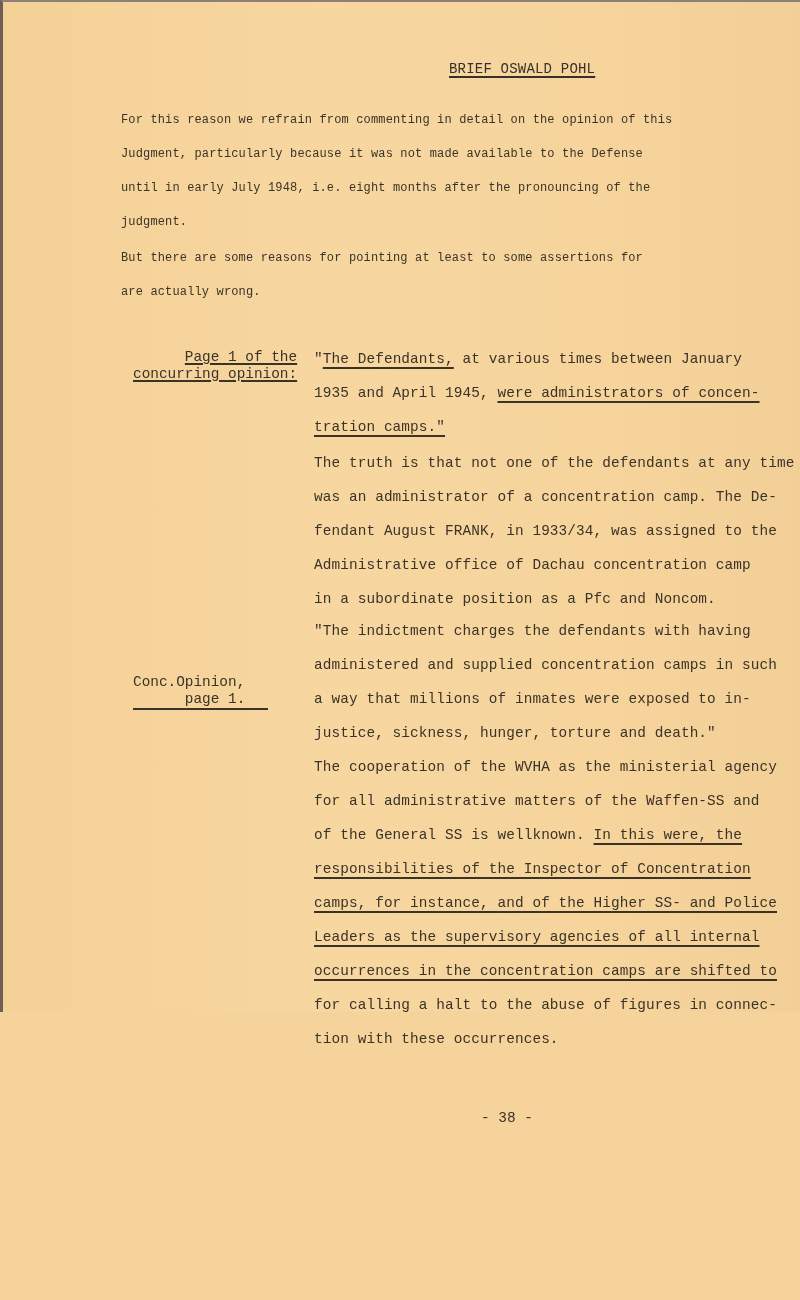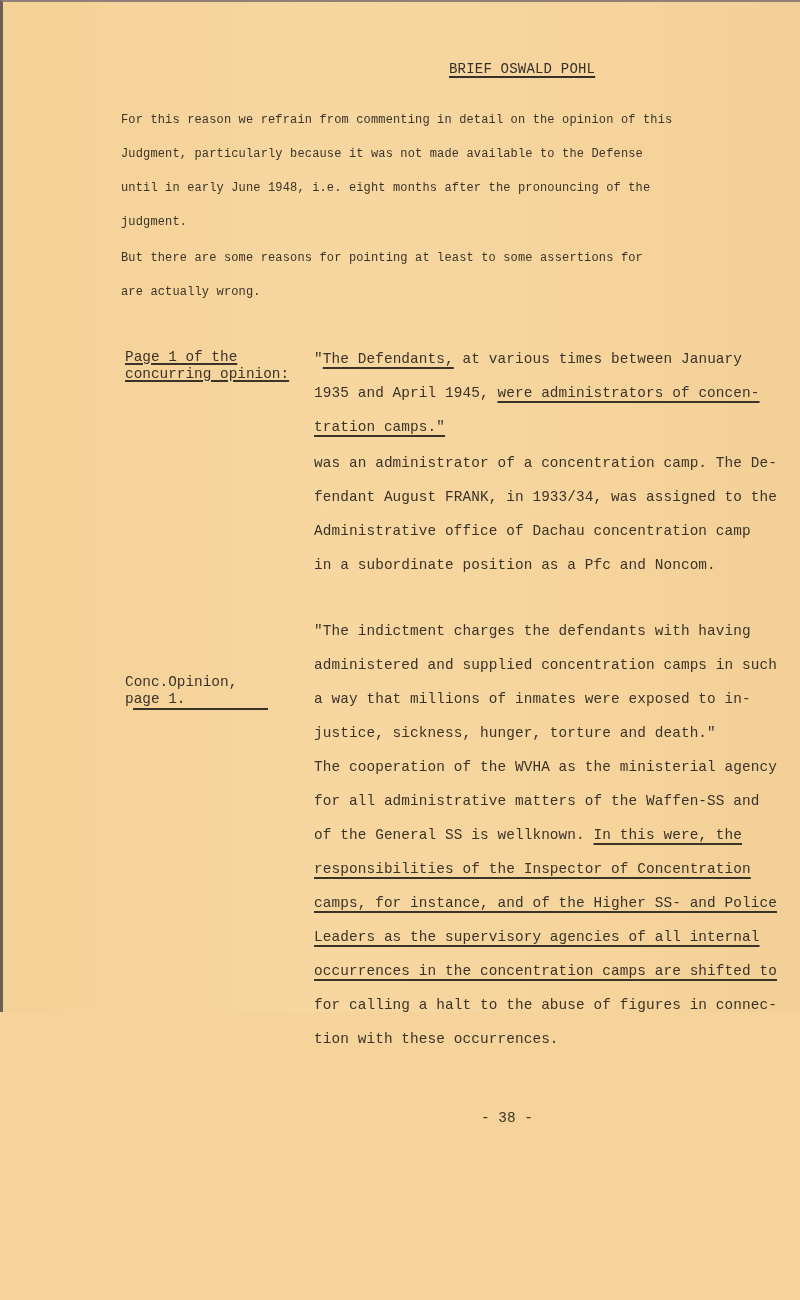--- a/index.html
+++ b/index.html
@@ -43,24 +43,25 @@
       line-height: 34px;
       letter-spacing: 0.15px;
       white-space: nowrap;
     }
     .para .line { display: block; height: 34px; }
     .p1 { top: 101px; }
     .p2 { top: 239px; }
 
     .side-note {
       position: absolute;
-      left: 122px;
+      left: 130px;
       font-size: 14.4px;
       line-height: 17px;
       white-space: nowrap;
+      text-align: right;
     }
     .side-note .ul {
       text-decoration: underline;
       text-decoration-thickness: 2px;
       text-underline-offset: 2px;
     }
     .side-1 { top: 347px; }
     .side-2 { top: 672px; }
     .side-rule {
       position: absolute;
@@ -103,41 +104,42 @@
 </head>
 <body>
 
 <div class="page">
 
   <div class="header">BRIEF OSWALD POHL</div>
 
   <div class="para p1">
     <span class="line">For this reason we refrain from commenting in detail on the opinion of this</span>
     <span class="line">Judgment, particularly because it was not made available to the Defense</span>
-    <span class="line">until in early June 1948, i.e. eight months after the pronouncing of the</span>
+    <span class="line">until in early July 1948, i.e. eight months after the pronouncing of the</span>
     <span class="line">judgment.</span>
   </div>
 
   <div class="para p2">
     <span class="line">But there are some reasons for pointing at least to some assertions for</span>
     <span class="line">are actually wrong.</span>
   </div>
 
   <div class="side-note side-1">
     <div class="ul">Page 1 of the</div>
     <div class="ul">concurring opinion:</div>
   </div>
 
   <div class="body-col c1">
     <span class="line"><span>"</span><span class="u">The Defendants,</span><span> at various times between January</span></span>
     <span class="line"><span>1935 and April 1945, </span><span class="u">were administrators of concen-</span></span>
     <span class="line"><span class="u">tration camps."</span></span>
   </div>
 
   <div class="body-col c2">
+    <span class="line">The truth is that not one of the defendants at any time</span>
     <span class="line">was an administrator of a concentration camp. The De-</span>
     <span class="line">fendant August FRANK, in 1933/34, was assigned to the</span>
     <span class="line">Administrative office of Dachau concentration camp</span>
     <span class="line">in a subordinate position as a Pfc and Noncom.</span>
   </div>
 
   <div class="side-note side-2">
     <div>Conc.Opinion,</div>
     <div>page 1.</div>
   </div>

